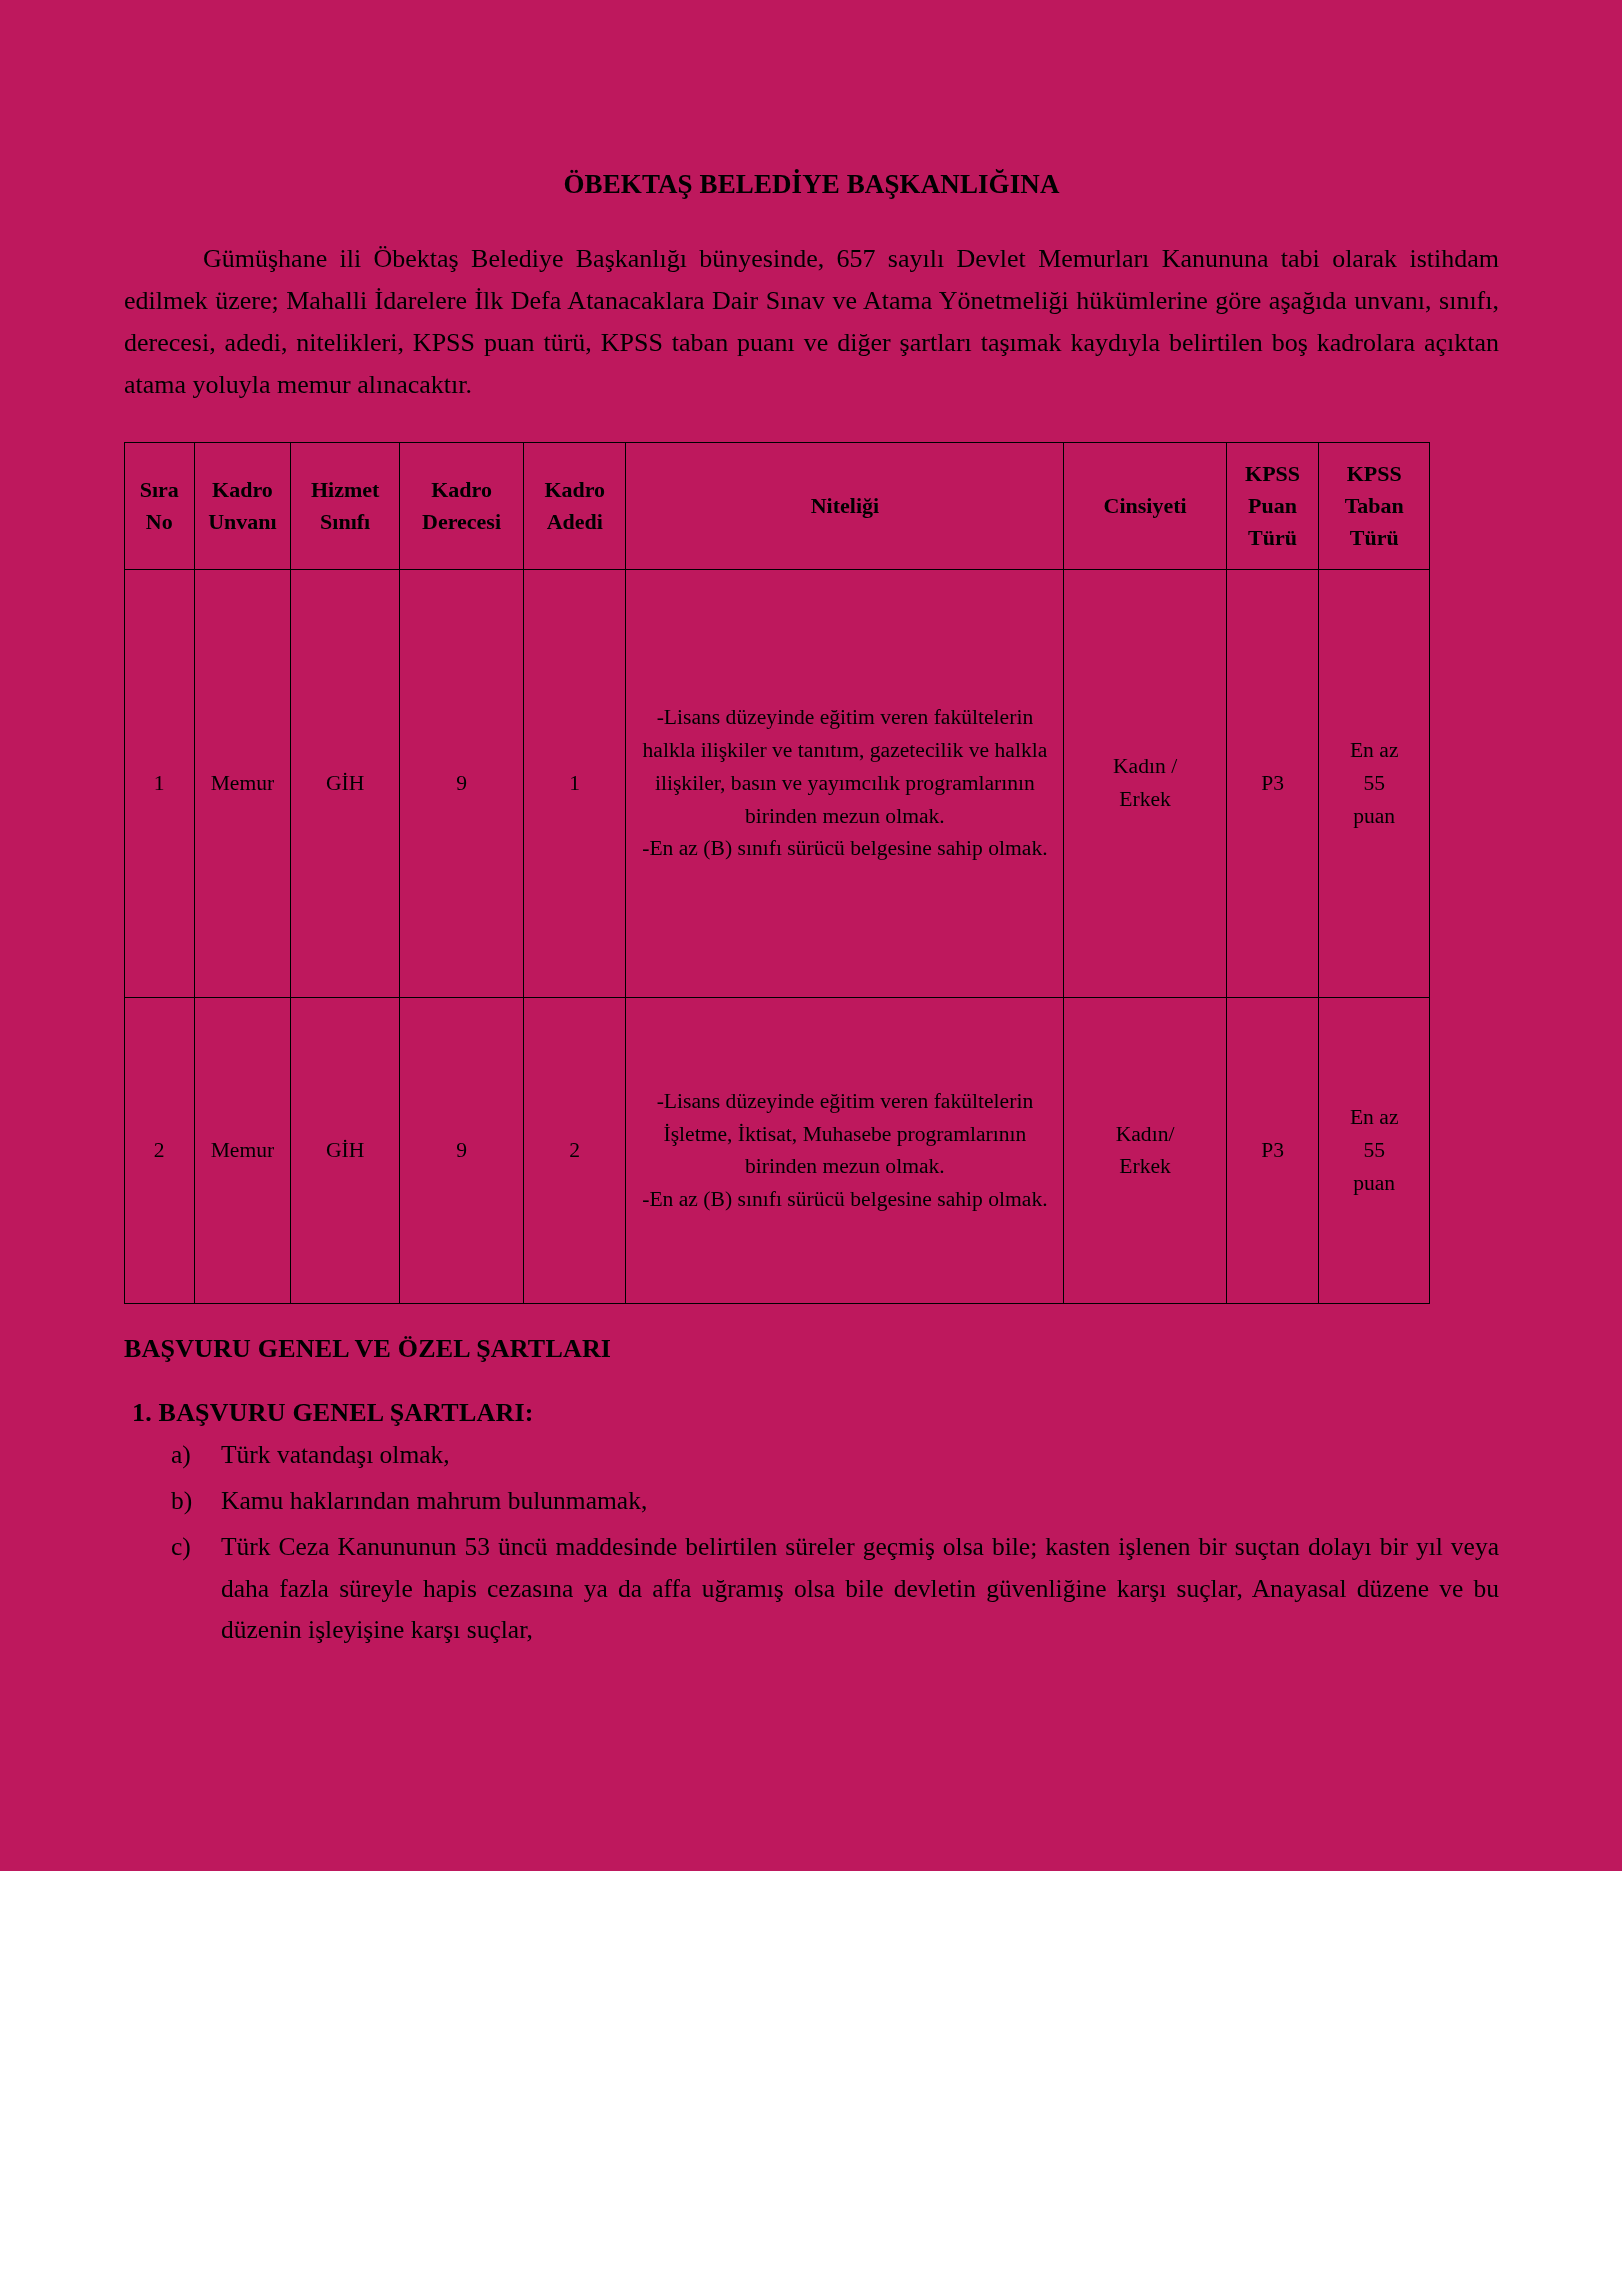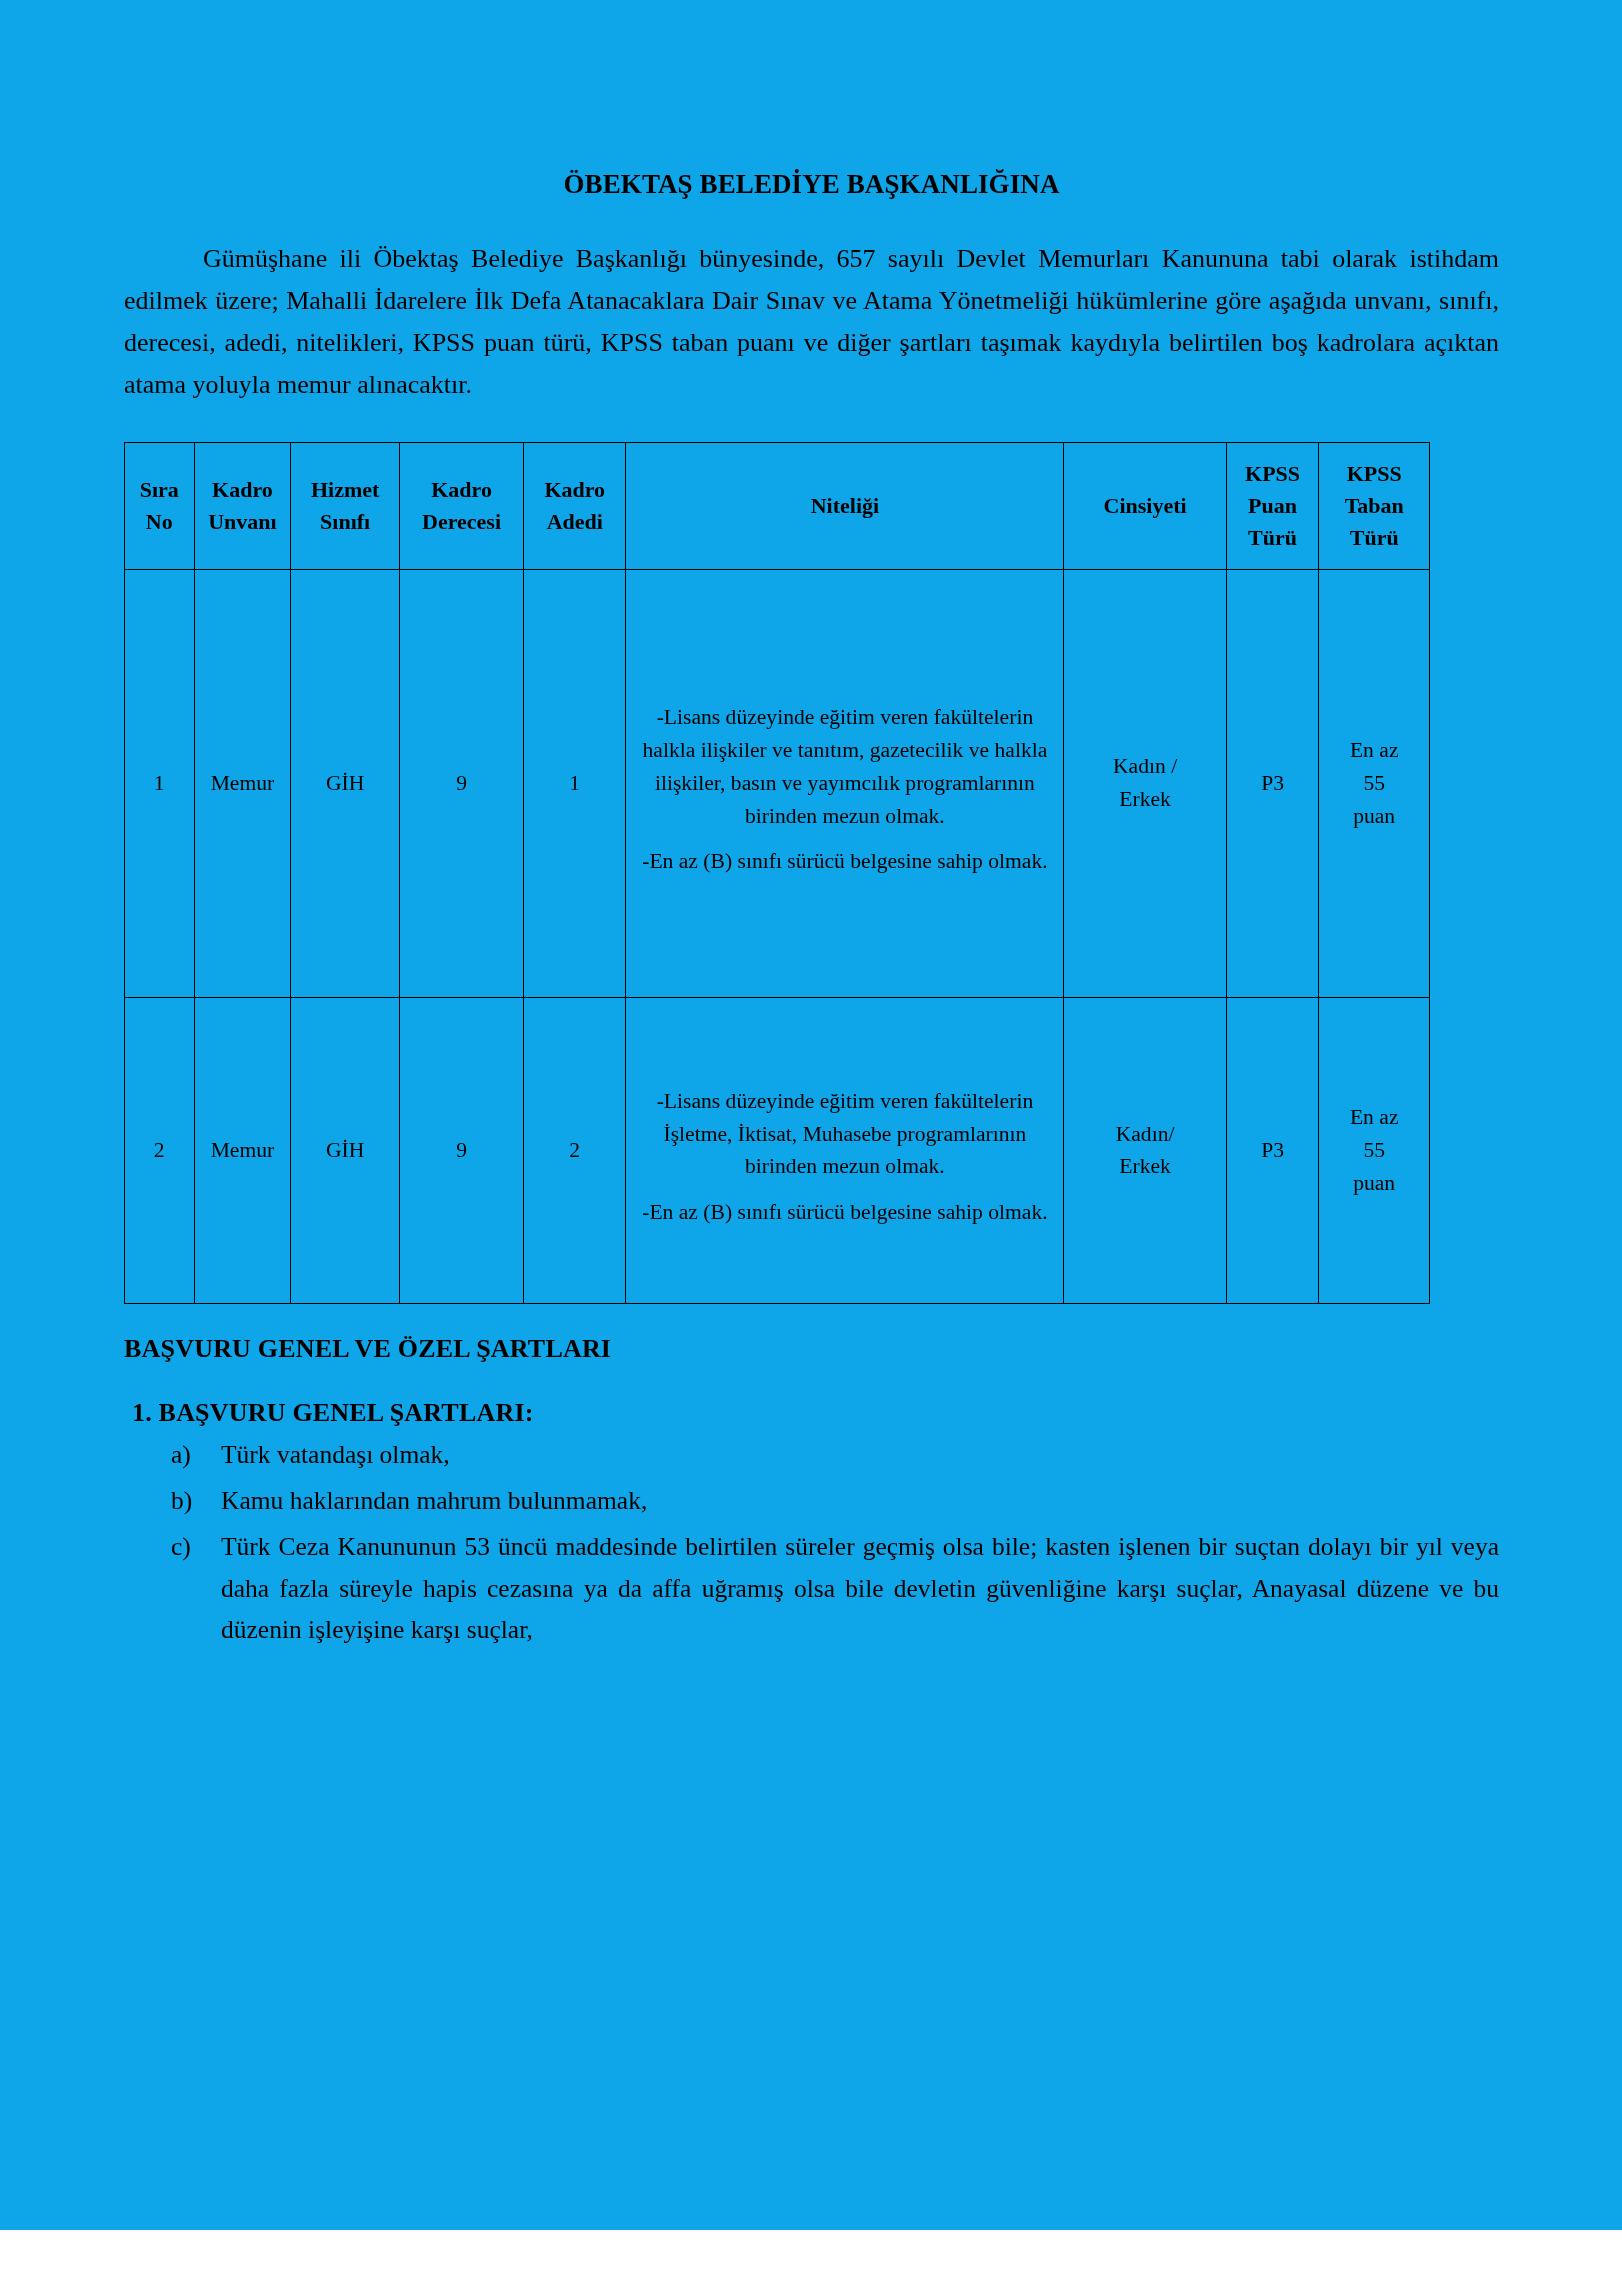--- a/index.html
+++ b/index.html
@@ -6,23 +6,23 @@
     margin: 0;
     padding: 0;
     background: #ffffff;
   }
   body {
     font-family: "Liberation Serif", "DejaVu Serif", serif;
     color: #000000;
   }
   .page {
     width: 1623px;
-    height: 2230px;
+    height: 1871px;
     position: relative;
-    background: #0ea5e9;
+    background: #be185d;
     box-sizing: border-box;
     padding: 167px 124px 0 124px;
   }
   .doc-title {
     text-align: center;
     font-weight: bold;
     font-size: 27px;
     line-height: 1.28;
     letter-spacing: 0.1px;
   }
@@ -61,21 +61,20 @@
   }
   td.nitelik {
     text-align: left;
     vertical-align: top;
     padding: 9.2px 6.5px 9.2px 9.2px;
     font-size: 21px;
     line-height: 1.48;
   }
   td.nitelik .seg {
     display: block;
-    margin-top: 13px;
   }
   .c-no      { width: 66px; }
   .c-unvan   { width: 92px; }
   .c-sinif   { width: 103px; }
   .c-derece  { width: 118px; }
   .c-adedi   { width: 97px; }
   .c-nitelik { width: 416px; }
   .c-cinsiyet{ width: 154px; }
   .c-puanturu{ width: 88px; }
   .c-taban   { width: 105px; }

